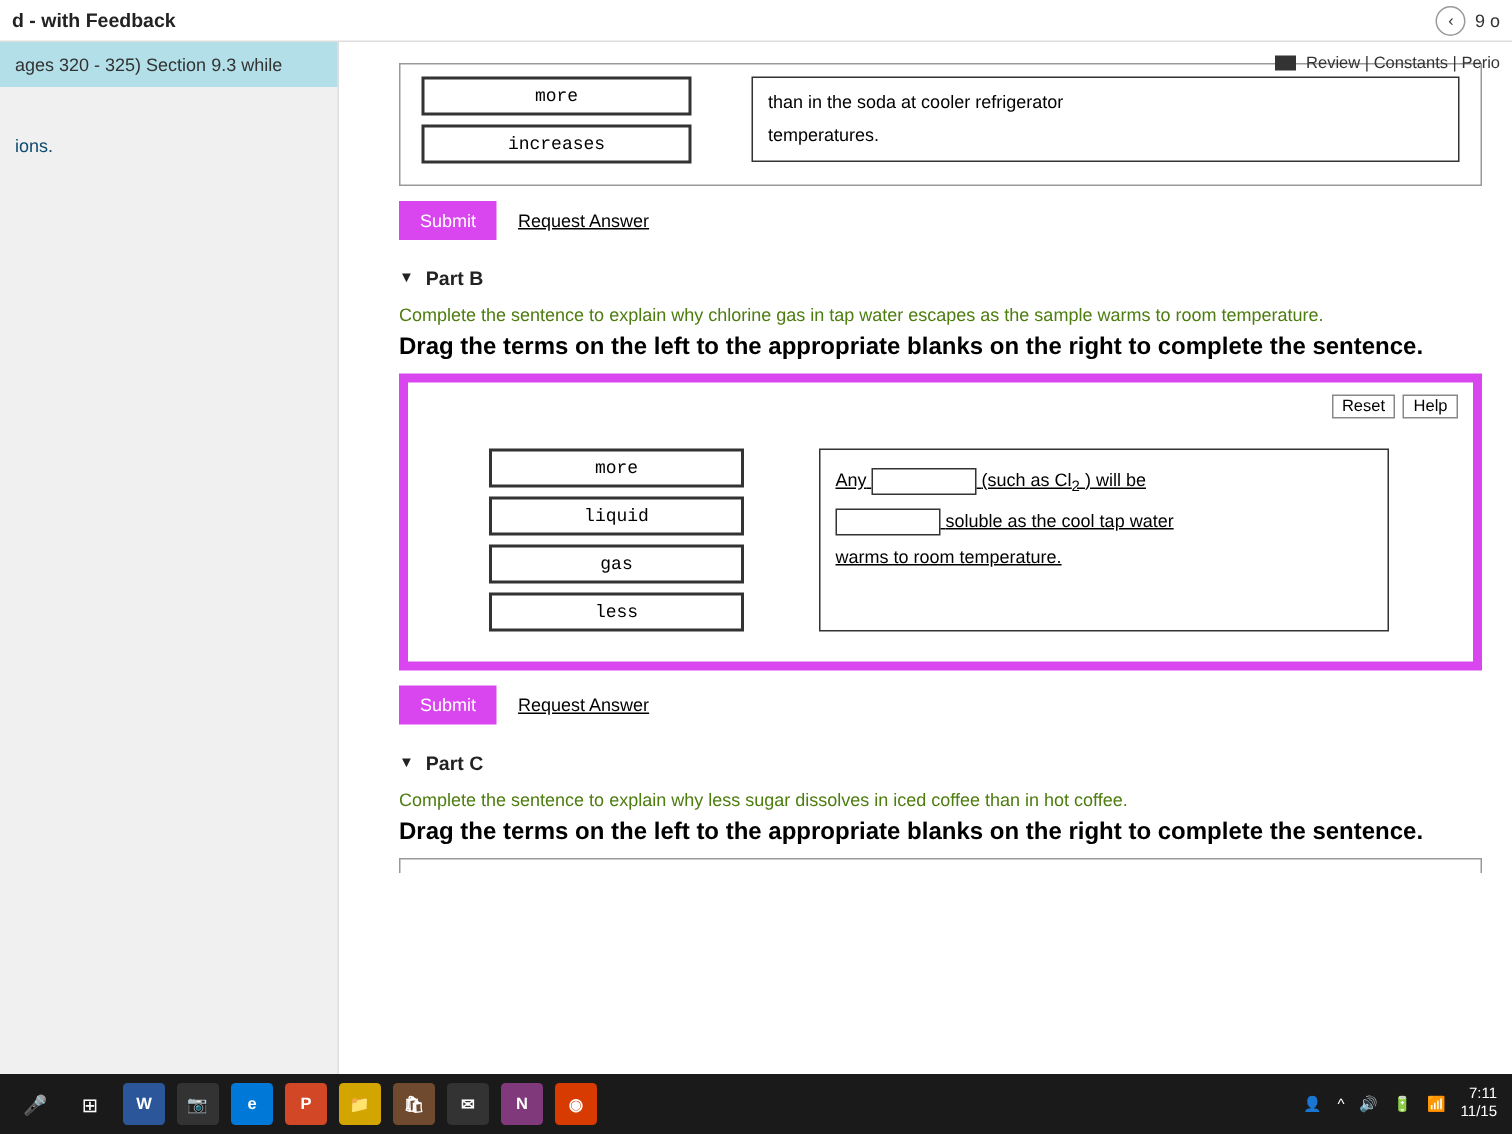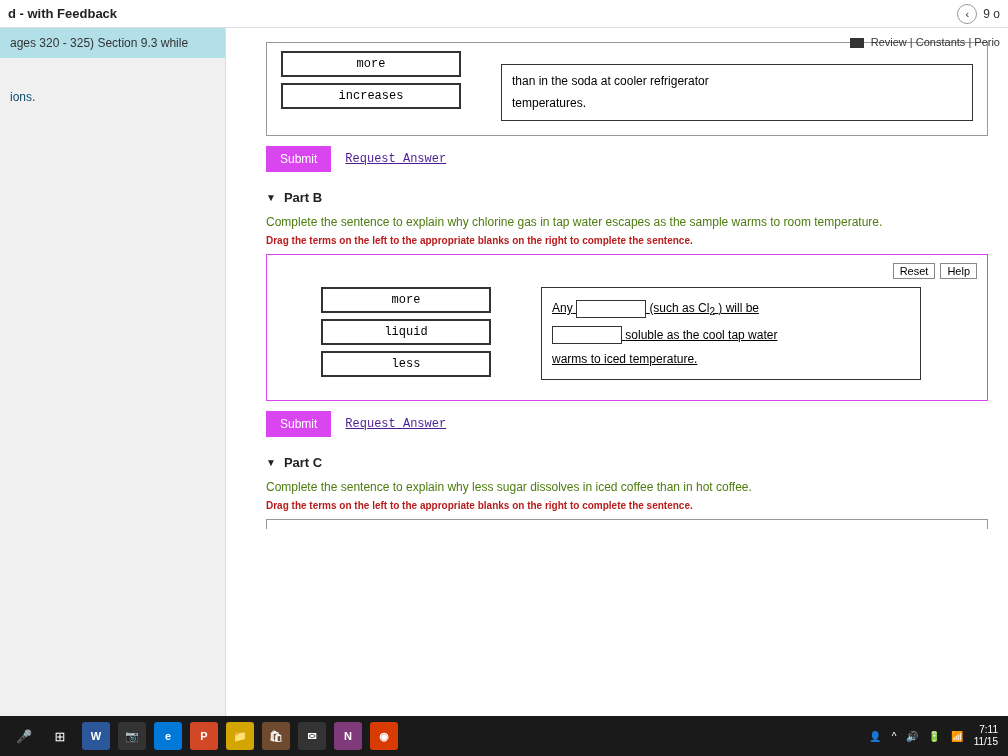--- a/index.html
+++ b/index.html
@@ -17,33 +17,33 @@
   .sidebar-text { padding: 8px 10px; font-size: 12px; color: #0c4a6e; margin-top: 24px; }
   
   .main { flex: 1; background: #fff; padding: 10px 20px 20px 40px; overflow: hidden; position: relative; }
   
   .top-links { position: absolute; top: 8px; right: 8px; font-size: 11px; color: #333; }
   .top-links .flag { display: inline-block; width: 14px; height: 10px; background: #333; margin-right: 4px; vertical-align: middle; }
   
   .drag-container-top { border: 1px solid #999; padding: 8px 14px 14px 14px; margin-top: 4px; display: flex; gap: 40px; align-items: flex-start; }
   .drag-tiles-col { display: flex; flex-direction: column; gap: 6px; width: 180px; }
   .drag-tile { border: 2px solid #333; padding: 4px 0; text-align: center; font-size: 12px; background: #fff; cursor: move; font-family: Liberation Mono, monospace; }
-  .sentence-box-top { border: 1px solid #333; padding: 6px 10px; font-size: 12px; line-height: 1.8; flex: 1; margin-top: 13px; }
+  .sentence-box-top { border: 1px solid #333; padding: 6px 10px; font-size: 12px; line-height: 1.8; flex: 1; }
   
   .submit-row { margin: 10px 0 18px 0; display: flex; align-items: center; gap: 14px; }
   .submit-btn { background: #d946ef; color: #fff; border: none; padding: 6px 14px; font-size: 12px; cursor: pointer; }
-  .req-link { color: #4c1d95; font-size: 12px; text-decoration: underline; cursor: pointer; font-family: Liberation Mono, monospace; }
+  .req-link { color: #000000; font-size: 12px; text-decoration: underline; cursor: pointer; }
   
   .part-header { display: flex; align-items: center; gap: 8px; font-size: 13px; font-weight: bold; color: #222; margin-bottom: 10px; }
   .caret { font-size: 10px; }
   
   .part-desc { font-size: 12px; color: #4d7c0f; margin-bottom: 6px; }
-  .part-instr { font-size: 10px; font-weight: bold; color: #b91c1c; margin-bottom: 8px; }
+  .part-instr { font-size: 16px; font-weight: bold; color: #000000; margin-bottom: 8px; }
   
-  .drag-container-b { border: 1px solid #d946ef; padding: 2px 14px 20px 14px; position: relative; }
+  .drag-container-b { border: 6px solid #d946ef; padding: 14px 14px 20px 14px; position: relative; }
   .reset-help { position: absolute; top: 8px; right: 10px; display: flex; gap: 5px; }
   .mini-btn { border: 1px solid #888; background: #fff; font-size: 11px; padding: 1px 6px; cursor: pointer; }
   .drag-body-b { display: flex; gap: 50px; margin-top: 30px; }
   .tiles-b { display: flex; flex-direction: column; gap: 6px; width: 170px; margin-left: 40px; }
   .sentence-b { border: 1px solid #333; padding: 8px 10px; font-size: 12px; line-height: 2; width: 380px; text-decoration: underline; }
   .blank-slot { display: inline-block; border: 1px solid #333; width: 70px; height: 18px; vertical-align: middle; background: #fff; }
   
   .taskbar { position: absolute; bottom: 0; left: 0; right: 0; height: 40px; background: #1a1a1a; display: flex; align-items: center; padding: 0 10px; gap: 8px; }
   .tb-icon { width: 28px; height: 28px; display: inline-flex; align-items: center; justify-content: center; color: #fff; font-size: 13px; cursor: pointer; }
   .tb-app { width: 28px; height: 28px; border-radius: 3px; display: inline-flex; align-items: center; justify-content: center; font-size: 11px; font-weight: bold; color: #fff; cursor: pointer; }
@@ -100,30 +100,31 @@
 
     <div class="drag-container-b">
       <div class="reset-help">
         <button class="mini-btn">Reset</button>
         <button class="mini-btn">Help</button>
       </div>
       <div class="drag-body-b">
         <div class="tiles-b">
           <div class="drag-tile">more</div>
           <div class="drag-tile">liquid</div>
+          <div class="drag-tile">gas</div>
           <div class="drag-tile">less</div>
         </div>
         <div class="sentence-b">
           <span>Any</span>
           <span class="blank-slot"></span>
           <span>(such as Cl</span><sub>2</sub>
           <span>) will be</span><br>
           <span class="blank-slot"></span>
           <span>soluble as the cool tap water</span><br>
-          <span>warms to iced temperature.</span>
+          <span>warms to room temperature.</span>
         </div>
       </div>
     </div>
 
     <div class="submit-row">
       <button class="submit-btn">Submit</button>
       <span class="req-link">Request Answer</span>
     </div>
 
     <div class="part-header">

